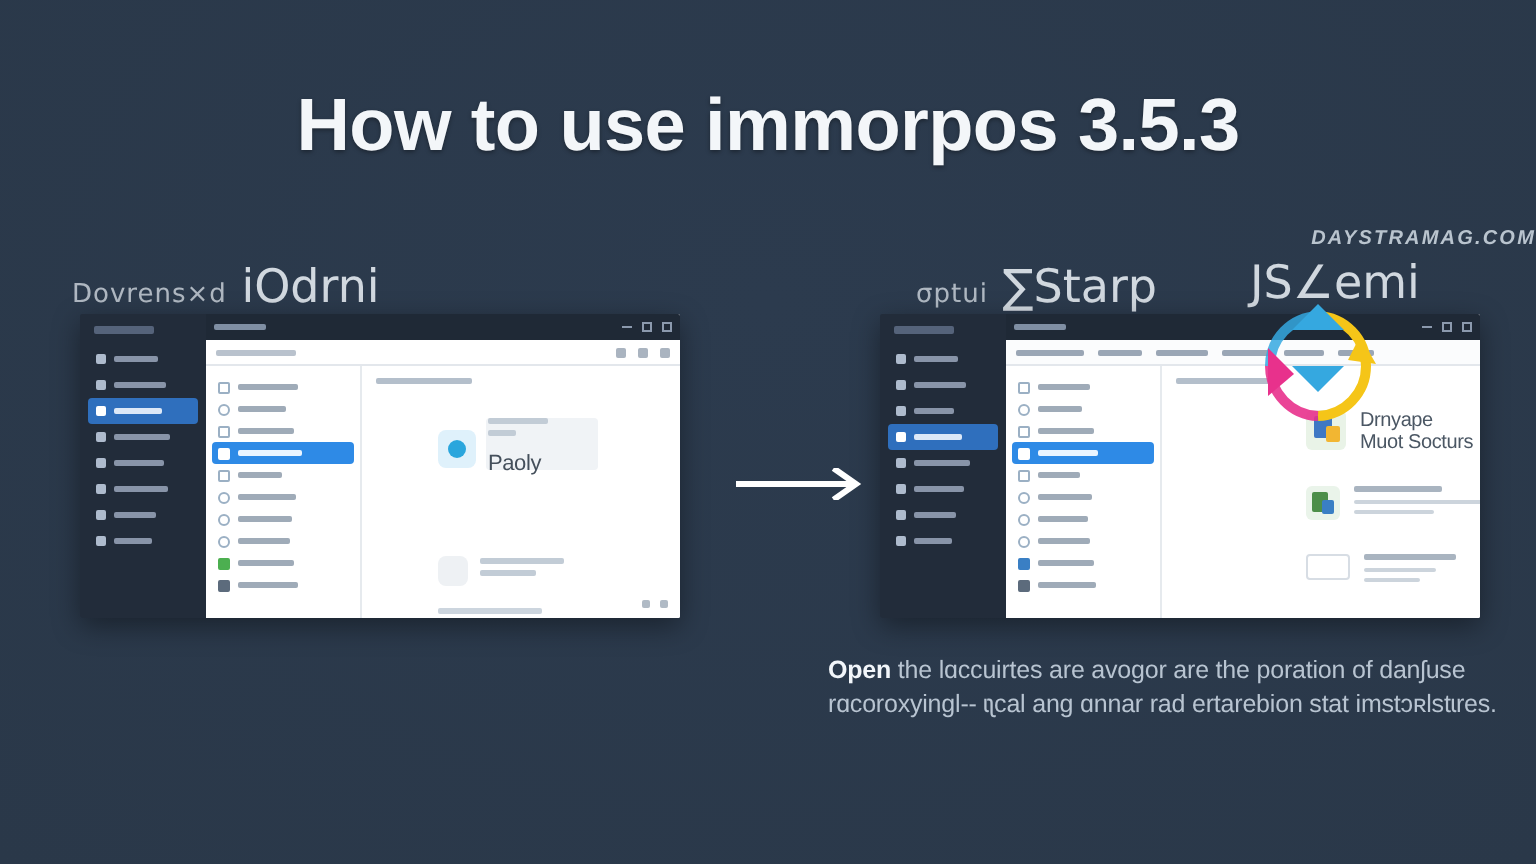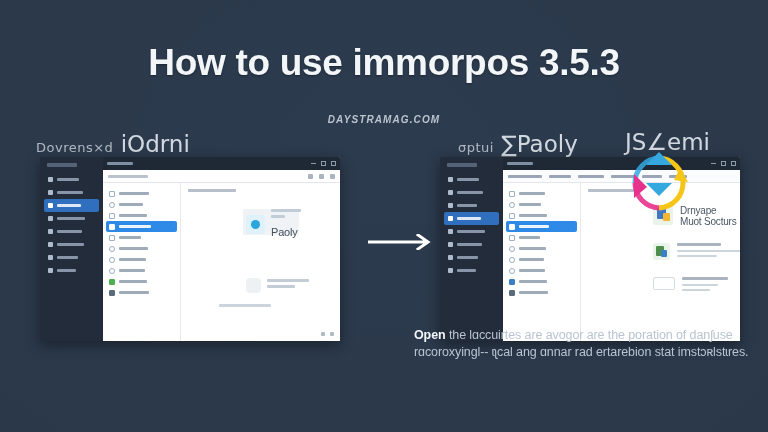--- a/index.html
+++ b/index.html
@@ -24,21 +24,21 @@
     color: #f3f6f9;
     font-size: 37px;
     font-weight: bold;
     letter-spacing: -0.3px;
     text-shadow: 0 1px 2px rgba(0,0,0,.35);
   }
   .site {
     position: absolute;
     left: 0; top: 114px;
     width: 768px;
-    text-align: center;
+    text-align: right;
     color: #c6d0da;
     font-size: 10px;
     font-weight: bold;
     font-style: italic;
     letter-spacing: 1.1px;
     opacity: .92;
   }
 
   
   .scrawl {
@@ -56,21 +56,21 @@
     opacity: .8;
   }
   .scrawl-l { left: 36px; top: 131px; }
   .scrawl-r1 { left: 458px; top: 131px; }
   .scrawl-r2 { left: 625px; top: 129px; }
 
   
   .shot {
     position: absolute;
     top: 157px;
-    width: 300px; height: 184px;
+    width: 300px; height: 152px;
     overflow: hidden;
     border-radius: 1px;
     box-shadow: 0 4px 14px rgba(0,0,0,.40);
     filter: blur(.22px);
   }
   .shot-left  { left: 40px; }
   .shot-right { left: 440px; }
 
   
   .os-rail {
@@ -178,21 +178,20 @@
     height: 3px; width: 48px;
     background: #b4bfcb; border-radius: 1px;
     margin: 6px 0 0 7px;
   }
 
   
   .card {
     position: absolute;
     display: flex; gap: 6px;
     align-items: center;
-    margin-left: 27px;
   }
   .card-ico {
     width: 19px; height: 19px;
     border-radius: 4px;
     flex: 0 0 auto;
   }
   .ico-blue  { background: #dff1fb; position: relative; }
   .ico-blue::after {
     content: ""; position: absolute; left: 5px; top: 5px;
     width: 9px; height: 9px; border-radius: 50%;
@@ -302,21 +301,21 @@
 
   <div class="title">How to use immorpos 3.5.3</div>
   <div class="site">DAYSTRAMAG.COM</div>
 
   <div class="scrawl scrawl-l">
     <span class="sm">Dovrens×d</span>
     <span>iOdrni</span>
   </div>
   <div class="scrawl scrawl-r1">
     <span class="sm">σptui</span>
-    <span>∑Paoly</span>
+    <span>∑Starp</span>
   </div>
   <div class="scrawl scrawl-r2">
     <span>JS∠emi</span>
   </div>
 
   <div class="shot shot-left">
     <div class="os-rail">
       <div class="rail-head"></div>
       <div class="rail-item">
           <span class="rail-dot"></span>

